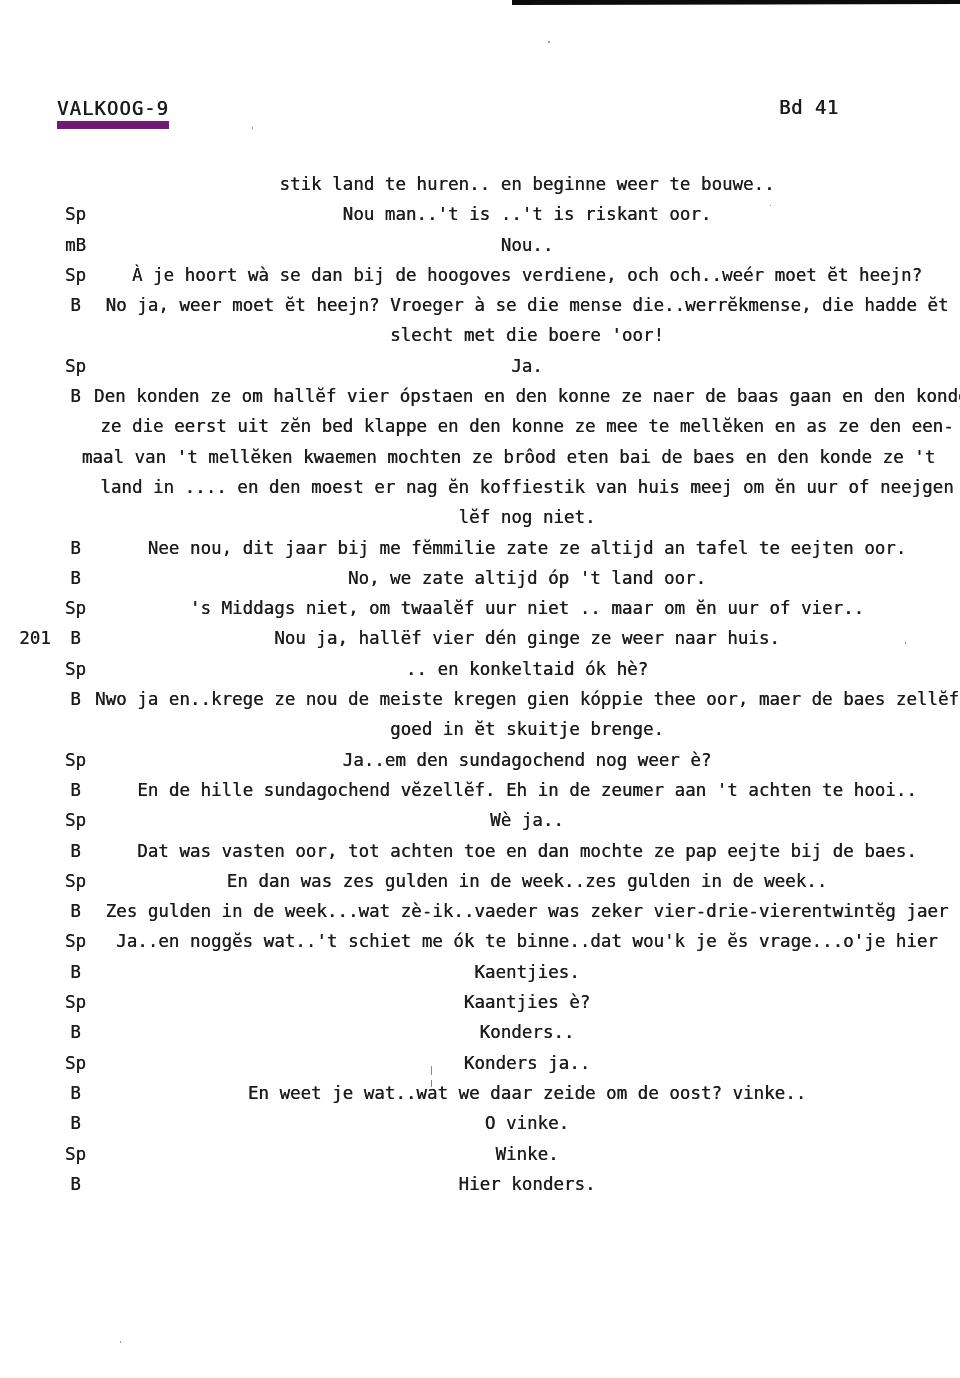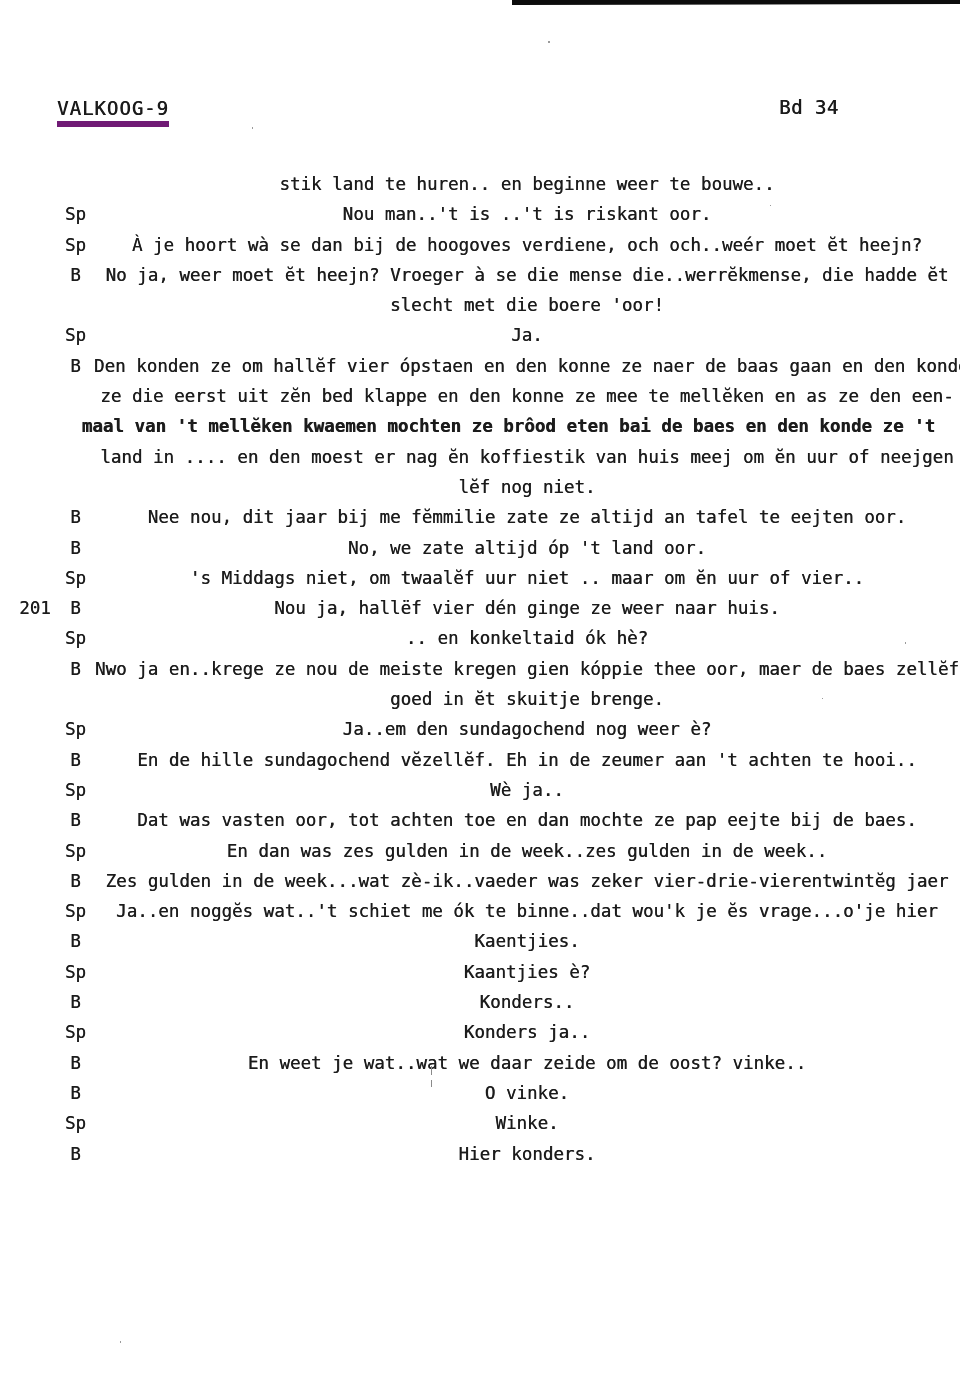--- a/index.html
+++ b/index.html
@@ -15,21 +15,21 @@
 
   
   .topbar {
     position: absolute; top: 0; left: 512px; width: 448px; height: 5px;
     background: #0c0c0c; transform: rotate(-0.12deg); transform-origin: left top;
   }
 
   .title {
     position: absolute; left: 57px; top: 97px;
     font-size: 19px; letter-spacing: 1px;
-    border-bottom: 6px solid #701a75; padding-bottom: 2px;
+    border-bottom: 8px solid #701a75; padding-bottom: 2px;
     text-shadow: 0.5px 0 #1b1b1b;
     white-space: pre;
   }
   .pageref {
     position: absolute; left: 779px; top: 96px;
     font-size: 19px; letter-spacing: 0.5px;
     text-shadow: 0.5px 0 #1b1b1b;
     white-space: pre;
   }
 
@@ -40,53 +40,58 @@
     display: grid;
     grid-template-columns: 44px 37px 1fr;
     height: 30.3px; line-height: 30.3px;
     font-size: 17.5px;
     white-space: pre;
     text-shadow: 0.35px 0 rgba(15,15,15,0.85);
   }
   .line .num   { overflow: hidden; }
   .line .label { overflow: hidden; }
   .line .text  { overflow: hidden; }
-  .line.outdent .text  { grid-column: 2 / 4; font-weight: bold; }
+  .line.outdent .text  { grid-column: 2 / 4; }
 
   
   .speck { position: absolute; background: #7a7a7a; width: 2px; height: 2px; border-radius: 50%; }
   .sp1 { left: 548px; top: 41px; }
   .sp2 { left: 252px; top: 127px; width: 1px; }
   .sp3 { left: 770px; top: 205px; width: 1px; height: 1px; }
   .sp4 { left: 905px; top: 642px; width: 1px; }
   .sp5 { left: 822px; top: 698px; width: 1px; height: 1px; }
   .sp6 { left: 120px; top: 1341px; width: 1px; }
   .dash { position: absolute; background: #8a8a8a; width: 1px; }
   .d1 { left: 431px; top: 1066px; height: 9px; }
   .d2 { left: 431px; top: 1080px; height: 7px; }
 </style>
 </head>
 <body>
 
 <div class="page">
   <div class="topbar"></div>
 
   <div class="title">VALKOOG-9</div>
-  <div class="pageref">Bd 34</div>
+  <div class="pageref">Bd 41</div>
 
   <div class="lines">
       <div class="line">
     <span class="num"></span>
     <span class="label"></span>
     <span class="text">stik land te huren.. en beginne weer te bouwe..</span>
   </div>
       <div class="line">
     <span class="num"></span>
     <span class="label">Sp</span>
     <span class="text">Nou man..'t is ..'t is riskant oor.</span>
+  </div>
+      <div class="line">
+    <span class="num"></span>
+    <span class="label">mB</span>
+    <span class="text">Nou..</span>
   </div>
       <div class="line">
     <span class="num"></span>
     <span class="label">Sp</span>
     <span class="text">À je hoort wà se dan bij de hoogoves verdiene, och och..weér moet ĕt heejn?</span>
   </div>
       <div class="line">
     <span class="num"></span>
     <span class="label">B</span>
     <span class="text">No ja, weer moet ĕt heejn? Vroeger à se die mense die..werrĕkmense, die hadde ĕt</span>

